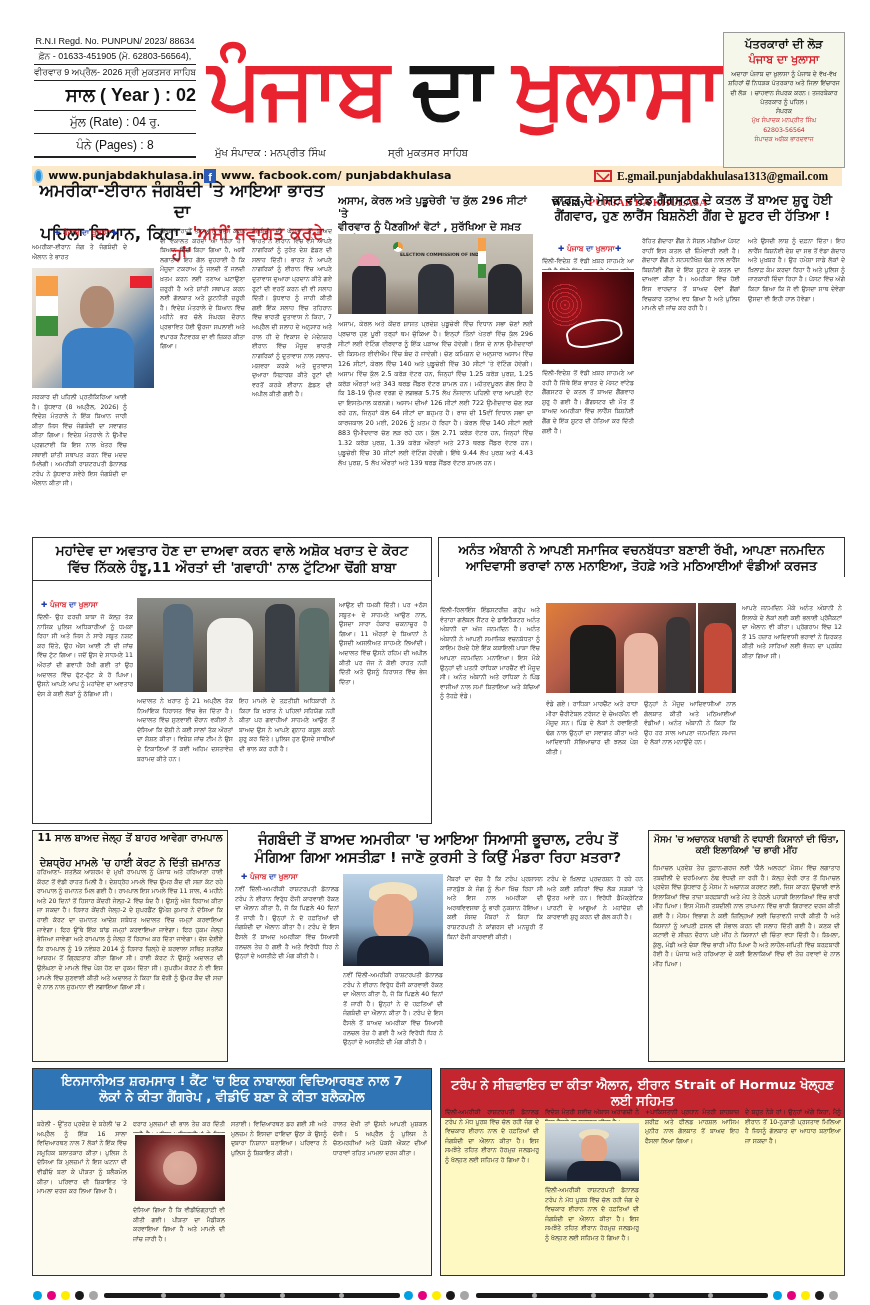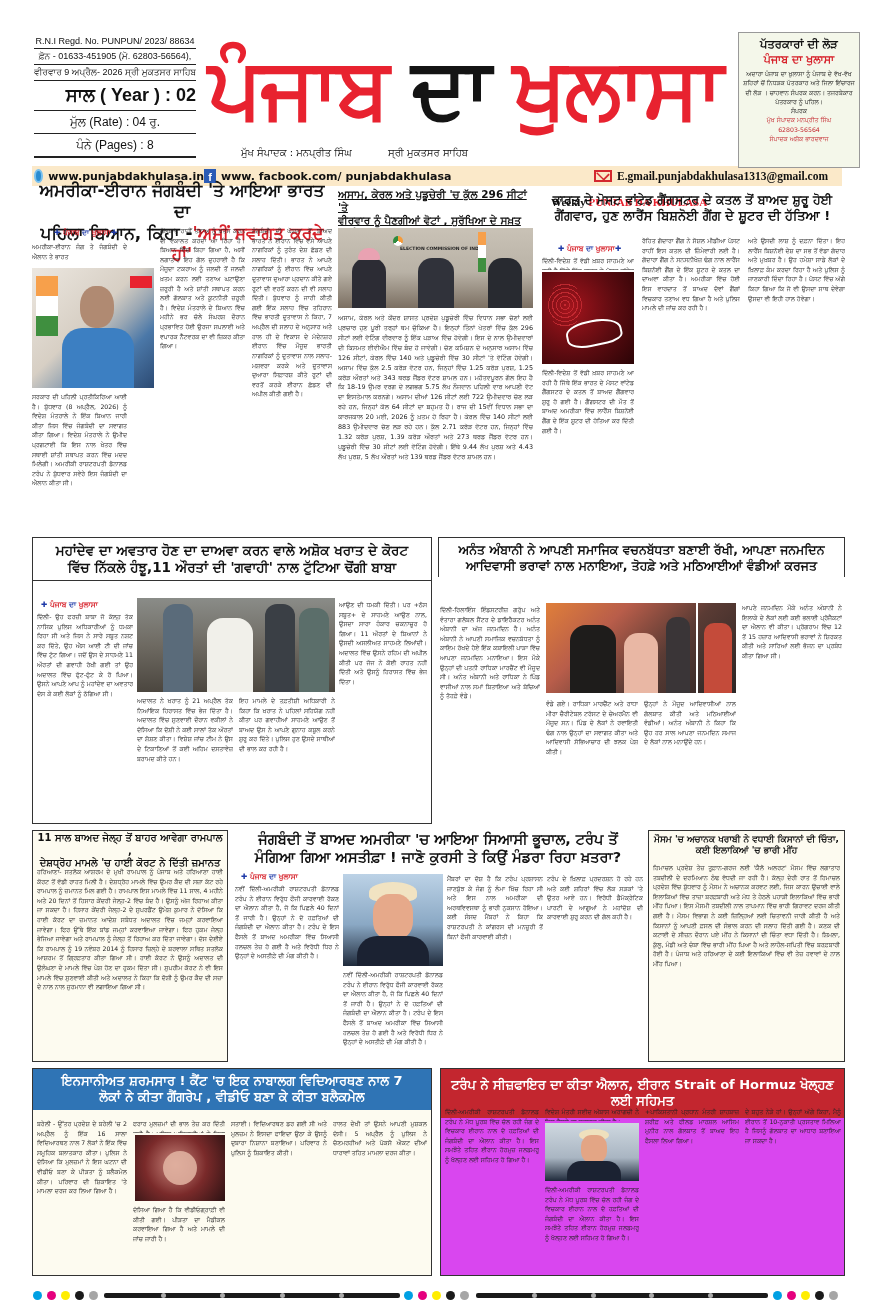--- a/index.html
+++ b/index.html
@@ -11,36 +11,36 @@
   .meta-box { position: absolute; left: 34px; top: 34px; width: 162px; }
   .meta-line { font-family: "Liberation Sans Narrow","Liberation Sans", sans-serif; font-size: 9px; text-align: center; border-bottom: 1px solid #222; padding: 2px 0; white-space: nowrap; overflow: hidden; }
   .meta-line.big { font-size: 18px; font-weight: bold; padding: 4px 0; text-align: right; }
   .meta-line.mid { font-size: 12px; padding: 4px 0; }
   .meta-line:last-child { border-bottom: 2px solid #222; }
 
   .logo { position: absolute; left: 200px; top: 30px; width: 440px; height: 100px; display: flex; align-items: flex-end; gap: 24px; padding-left: 8px; }
   .logo-word { font-family: "DejaVu Sans", sans-serif; font-weight: bold; font-size: 84px; line-height: 1; letter-spacing: -2px; }
   .logo-word.red { color: #e8222f; }
   .logo-word.black { color: #141414; }
-  .sub-editor { position: absolute; left: 215px; top: 147px; font-size: 10px; margin-left: 26px; }
+  .sub-editor { position: absolute; left: 215px; top: 147px; font-size: 10px; }
   .sub-city { position: absolute; left: 388px; top: 147px; font-size: 10px; }
   .sub-weekly { position: absolute; left: 551px; top: 148px; font-family: "Liberation Serif", serif; font-size: 11px; font-weight: bold; color: #111; margin-top: 48px; }
   .sub-weekly .w2 { color: #e8222f; }
 
   .contact-bar { position: absolute; left: 32px; top: 166px; width: 810px; height: 20px; background: #fbe9c9; display: flex; align-items: center; font-size: 11px; font-weight: bold; }
-  .contact-item { display: flex; align-items: center; gap: 5px; }
+  .contact-item { display: flex; gap: 5px; }
   .contact-item.web { width: 172px; padding-left: 2px; }
   .contact-item.fb { width: 390px; }
   .icon-globe { width: 14px; height: 14px; border-radius: 50%; background: #2a8cd1; border: 2px solid #7ac1ee; display: inline-block; }
   .icon-fb { width: 12px; height: 14px; background: #2b5bb5; color: #fff; font-size: 11px; font-weight: bold; display: inline-flex; align-items: flex-end; justify-content: center; font-family: "Liberation Sans", sans-serif; }
   .icon-mail { width: 18px; height: 12px; border: 2px solid #d4282f; position: relative; display: inline-block; }
   .icon-mail::before { content: ""; position: absolute; left: 1px; top: -2px; width: 10px; height: 10px; border-right: 2px solid #d4282f; border-bottom: 2px solid #d4282f; transform: translate(0,-2px) rotate(45deg) scale(.9,.7); }
   .mail-text { font-family: "Liberation Serif", serif; font-size: 11.5px; }
 
-  .ad-box { position: absolute; left: 738px; top: 32px; width: 122px; height: 136px; background: #f4f7ea; border: 1px solid #999; text-align: center; padding: 4px 3px; }
+  .ad-box { position: absolute; left: 723px; top: 32px; width: 122px; height: 136px; background: #f4f7ea; border: 1px solid #999; text-align: center; padding: 4px 3px; }
   .ad-title { font-size: 11.5px; font-weight: bold; }
   .ad-brand { font-size: 11px; font-weight: bold; color: #d7222b; margin: 2px 0 3px; }
   .ad-body { font-size: 6.2px; line-height: 1.5; }
   .ad-red { font-size: 6.2px; color: #c3242b; line-height: 1.5; }
 
   
   .art { position: absolute; overflow: hidden; }
   .headline { font-weight: bold; text-align: center; line-height: 1.25; color: #111; }
   .hl-red { color: #d7222b; }
   .byline { font-size: 7.5px; color: #1e3aa8; font-weight: bold; }
@@ -114,21 +114,21 @@
     <div style="position:absolute;left:4px;top:8px;width:22px;height:60px;background:linear-gradient(180deg,#f7a04b 0 33%,#fff 33% 66%,#3f8f3f 66%);"></div>
     <div style="position:absolute;left:48px;top:18px;width:34px;height:42px;border-radius:45%;background:#b08a72;"></div>
     <div style="position:absolute;left:30px;top:60px;width:72px;height:60px;border-radius:20px 20px 0 0;background:#3c7fc2;"></div>
     <div style="position:absolute;right:2px;top:8px;width:22px;height:12px;background:#e8222f;"></div>
   </div>
   <div class="col-text" style="position:absolute;left:0;top:212px;width:95px;height:128px;">ਸਰਕਾਰ ਦੀ ਪਹਿਲੀ ਪ੍ਰਤੀਕਿਰਿਆ ਆਈ ਹੈ। ਬੁੱਧਵਾਰ (8 ਅਪ੍ਰੈਲ, 2026) ਨੂੰ ਵਿਦੇਸ਼ ਮੰਤਰਾਲੇ ਨੇ ਇੱਕ ਬਿਆਨ ਜਾਰੀ ਕੀਤਾ ਜਿਸ ਵਿੱਚ ਜੰਗਬੰਦੀ ਦਾ ਸਵਾਗਤ ਕੀਤਾ ਗਿਆ। ਵਿਦੇਸ਼ ਮੰਤਰਾਲੇ ਨੇ ਉਮੀਦ ਪ੍ਰਗਟਾਈ ਕਿ ਇਸ ਨਾਲ ਖੇਤਰ ਵਿੱਚ ਸਥਾਈ ਸ਼ਾਂਤੀ ਸਥਾਪਤ ਕਰਨ ਵਿੱਚ ਮਦਦ ਮਿਲੇਗੀ। ਅਮਰੀਕੀ ਰਾਸ਼ਟਰਪਤੀ ਡੋਨਾਲਡ ਟਰੰਪ ਨੇ ਬੁੱਧਵਾਰ ਸਵੇਰੇ ਇਸ ਜੰਗਬੰਦੀ ਦਾ ਐਲਾਨ ਕੀਤਾ ਸੀ।</div>
   <div class="col-text" style="position:absolute;left:128px;top:46px;width:85px;height:294px;">ਗੱਲਬਾਤ ਰਾਹੀਂ ਤਣਾਅ ਨੂੰ ਖ਼ਤਮ ਕਰਨ ਦੀ ਵਕਾਲਤ ਕਰਦਾ ਆ ਰਿਹਾ ਹੈ। ਬਿਆਨ ਵਿੱਚ ਕਿਹਾ ਗਿਆ ਹੈ, ਅਸੀਂ ਲਗਾਤਾਰ ਇਹ ਗੱਲ ਦੁਹਰਾਈ ਹੈ ਕਿ ਮੌਜੂਦਾ ਟਕਰਾਅ ਨੂੰ ਜਲਦੀ ਤੋਂ ਜਲਦੀ ਖ਼ਤਮ ਕਰਨ ਲਈ ਤਣਾਅ ਘਟਾਉਣਾ ਜ਼ਰੂਰੀ ਹੈ ਅਤੇ ਸ਼ਾਂਤੀ ਸਥਾਪਤ ਕਰਨ ਲਈ ਗੱਲਬਾਤ ਅਤੇ ਕੂਟਨੀਤੀ ਜ਼ਰੂਰੀ ਹੈ। ਵਿਦੇਸ਼ ਮੰਤਰਾਲੇ ਦੇ ਬਿਆਨ ਵਿੱਚ ਮਹੀਨੇ ਭਰ ਚੱਲੇ ਸੰਘਰਸ਼ ਦੌਰਾਨ ਪ੍ਰਭਾਵਿਤ ਹੋਈ ਊਰਜਾ ਸਪਲਾਈ ਅਤੇ ਵਪਾਰਕ ਨੈੱਟਵਰਕ ਦਾ ਵੀ ਜ਼ਿਕਰ ਕੀਤਾ ਗਿਆ।</div>
   <div class="col-text" style="position:absolute;left:220px;top:46px;width:80px;height:294px;">ਜੰਗਬੰਦੀ ਦੀ ਘੋਸ਼ਣਾ ਤੋਂ ਬਾਅਦ ਭਾਰਤ ਨੇ ਈਰਾਨ ਵਿੱਚ ਵਸੇ ਆਪਣੇ ਨਾਗਰਿਕਾਂ ਨੂੰ ਤੁਰੰਤ ਦੇਸ਼ ਛੱਡਣ ਦੀ ਸਲਾਹ ਦਿੱਤੀ। ਭਾਰਤ ਨੇ ਆਪਣੇ ਨਾਗਰਿਕਾਂ ਨੂੰ ਈਰਾਨ ਵਿੱਚ ਆਪਣੇ ਦੂਤਾਵਾਸ ਦੁਆਰਾ ਪ੍ਰਦਾਨ ਕੀਤੇ ਗਏ ਰੂਟਾਂ ਦੀ ਵਰਤੋਂ ਕਰਨ ਦੀ ਵੀ ਸਲਾਹ ਦਿੱਤੀ। ਬੁੱਧਵਾਰ ਨੂੰ ਜਾਰੀ ਕੀਤੀ ਗਈ ਇੱਕ ਸਲਾਹ ਵਿੱਚ ਤਹਿਰਾਨ ਵਿੱਚ ਭਾਰਤੀ ਦੂਤਾਵਾਸ ਨੇ ਕਿਹਾ, 7 ਅਪ੍ਰੈਲ ਦੀ ਸਲਾਹ ਦੇ ਅਨੁਸਾਰ ਅਤੇ ਹਾਲ ਹੀ ਦੇ ਵਿਕਾਸ ਦੇ ਮੱਦੇਨਜ਼ਰ ਈਰਾਨ ਵਿੱਚ ਮੌਜੂਦ ਭਾਰਤੀ ਨਾਗਰਿਕਾਂ ਨੂੰ ਦੂਤਾਵਾਸ ਨਾਲ ਸਲਾਹ-ਮਸ਼ਵਰਾ ਕਰਕੇ ਅਤੇ ਦੂਤਾਵਾਸ ਦੁਆਰਾ ਸਿਫ਼ਾਰਸ਼ ਕੀਤੇ ਰੂਟਾਂ ਦੀ ਵਰਤੋਂ ਕਰਕੇ ਈਰਾਨ ਛੱਡਣ ਦੀ ਅਪੀਲ ਕੀਤੀ ਗਈ ਹੈ।</div>
 </div>
 
-<div class="art" style="left:338px;top:188px;width:195px;height:340px;text-decoration:underline;">
+<div class="art" style="left:338px;top:194px;width:195px;height:340px;">
   <div class="headline" style="font-size:10.5px;text-align:left;">
     <div>ਅਸਾਮ, ਕੇਰਲ ਅਤੇ ਪੁਡੂਚੇਰੀ 'ਚ ਕੁੱਲ 296 ਸੀਟਾਂ 'ਤੇ</div>
     <div>ਵੀਰਵਾਰ ਨੂੰ ਪੈਣਗੀਆਂ ਵੋਟਾਂ , ਸੁਰੱਖਿਆ ਦੇ ਸਖ਼ਤ ਪ੍ਰਬੰਧ</div>
   </div>
   <div class="photo" style="left:0;top:40px;width:195px;height:80px;background:linear-gradient(180deg,#c9c2b6 0%,#b9b2a6 55%,#7b6f62 100%);">
     <div style="position:absolute;left:62px;top:18px;font-size:4.5px;font-weight:bold;color:#222;">ELECTION COMMISSION OF INDIA</div>
     <div style="position:absolute;left:55px;top:8px;width:10px;height:10px;border-radius:50%;background:conic-gradient(#f59b3a 0 33%,#fff 0 66%,#2e8b3e 0);"></div>
     <div style="position:absolute;left:14px;top:30px;width:34px;height:50px;border-radius:14px 14px 0 0;background:#2c2c34;"></div>
     <div style="position:absolute;left:20px;top:20px;width:22px;height:12px;border-radius:10px 10px 2px 2px;background:#e9a2b2;"></div>
     <div style="position:absolute;left:80px;top:30px;width:36px;height:50px;border-radius:14px 14px 0 0;background:#30323a;"></div>
@@ -231,21 +231,21 @@
   <div class="col-text" style="position:absolute;left:4px;top:50px;width:90px;height:154px;">ਬਰੇਲੀ - ਉੱਤਰ ਪ੍ਰਦੇਸ਼ ਦੇ ਬਰੇਲੀ 'ਚ 2 ਅਪ੍ਰੈਲ ਨੂੰ ਇੱਕ 16 ਸਾਲਾ ਵਿਦਿਆਰਥਣ ਨਾਲ 7 ਲੋਕਾਂ ਨੇ ਇੱਕ ਵਿੱਚ ਸਮੂਹਿਕ ਬਲਾਤਕਾਰ ਕੀਤਾ। ਪੁਲਿਸ ਨੇ ਦੱਸਿਆ ਕਿ ਮੁਲਜ਼ਮਾਂ ਨੇ ਇਸ ਘਟਨਾ ਦੀ ਵੀਡੀਓ ਬਣਾ ਕੇ ਪੀੜਤਾ ਨੂੰ ਬਲੈਕਮੇਲ ਕੀਤਾ। ਪਰਿਵਾਰ ਦੀ ਸ਼ਿਕਾਇਤ 'ਤੇ ਮਾਮਲਾ ਦਰਜ ਕਰ ਲਿਆ ਗਿਆ ਹੈ।</div>
   <div class="col-text" style="position:absolute;left:100px;top:50px;width:92px;height:14px;">ਫਰਾਰ ਮੁਲਜ਼ਮਾਂ ਦੀ ਭਾਲ ਤੇਜ਼ ਕਰ ਦਿੱਤੀ ਗਈ ਹੈ। ਪੁਲਿਸ ਅਧਿਕਾਰੀਆਂ ਨੇ ਕਿਹਾ ਕਿ ਦੋਸ਼ੀਆਂ ਨੂੰ ਜਲਦੀ ਗ੍ਰਿਫ਼ਤਾਰ ਕਰ ਲਿਆ ਜਾਵੇਗਾ।</div>
   <div class="photo" style="left:102px;top:66px;width:90px;height:66px;background:radial-gradient(circle at 45% 45%,#c9867c 0%,#7a2a2a 50%,#2b1213 100%);">
     <div style="position:absolute;left:28px;top:16px;width:34px;height:34px;border-radius:50%;background:#e3b5a3;opacity:.85;"></div>
   </div>
   <div class="col-text" style="position:absolute;left:100px;top:136px;width:92px;height:68px;">ਦੱਸਿਆ ਗਿਆ ਹੈ ਕਿ ਵੀਡੀਓਗ੍ਰਾਫ਼ੀ ਵੀ ਕੀਤੀ ਗਈ। ਪੀੜਤਾ ਦਾ ਮੈਡੀਕਲ ਕਰਵਾਇਆ ਗਿਆ ਹੈ ਅਤੇ ਮਾਮਲੇ ਦੀ ਜਾਂਚ ਜਾਰੀ ਹੈ।</div>
   <div class="col-text" style="position:absolute;left:198px;top:50px;width:96px;height:154px;">ਸਤਾਈ। ਵਿਦਿਆਰਥਣ ਡਰ ਗਈ ਸੀ ਅਤੇ ਮੁਲਜ਼ਮ ਨੇ ਇਸਦਾ ਫਾਇਦਾ ਉਠਾ ਕੇ ਉਸਨੂੰ ਦੁਬਾਰਾ ਨਿਸ਼ਾਨਾ ਬਣਾਇਆ। ਪਰਿਵਾਰ ਨੇ ਪੁਲਿਸ ਨੂੰ ਸ਼ਿਕਾਇਤ ਕੀਤੀ।</div>
   <div class="col-text" style="position:absolute;left:300px;top:50px;width:94px;height:154px;">ਹਾਲਤ ਦੇਖੀ ਤਾਂ ਉਸਨੇ ਆਪਣੀ ਮੁਸ਼ਕਲ ਦੱਸੀ। 5 ਅਪ੍ਰੈਲ ਨੂੰ ਪੁਲਿਸ ਨੇ ਚੋਣਮਰਹੀਆਂ ਅਤੇ ਪੋਕਸੋ ਐਕਟ ਦੀਆਂ ਧਾਰਾਵਾਂ ਤਹਿਤ ਮਾਮਲਾ ਦਰਜ ਕੀਤਾ।</div>
 </div>
 
-<div class="art boxed" style="left:440px;top:1068px;width:405px;height:208px;background:#d946ef;">
+<div class="art boxed" style="left:440px;top:1068px;width:405px;height:208px;background:#fef9c3;">
   <div class="headline" style="font-size:13px;background:#c3262f;color:#fff;padding:8px 2px;">ਟਰੰਪ ਨੇ ਸੀਜ਼ਫਾਇਰ ਦਾ ਕੀਤਾ ਐਲਾਨ, ਈਰਾਨ Strait of Hormuz ਖੋਲ੍ਹਣ ਲਈ ਸਹਿਮਤ</div>
   <div class="col-text" style="position:absolute;left:4px;top:38px;width:94px;height:166px;">ਦਿੱਲੀ-ਅਮਰੀਕੀ ਰਾਸ਼ਟਰਪਤੀ ਡੋਨਾਲਡ ਟਰੰਪ ਨੇ ਮੱਧ ਪੂਰਬ ਵਿੱਚ ਚੱਲ ਰਹੀ ਜੰਗ ਦੇ ਵਿਚਕਾਰ ਈਰਾਨ ਨਾਲ ਦੋ ਹਫ਼ਤਿਆਂ ਦੀ ਜੰਗਬੰਦੀ ਦਾ ਐਲਾਨ ਕੀਤਾ ਹੈ। ਇਸ ਸਮਝੌਤੇ ਤਹਿਤ ਈਰਾਨ ਹੋਰਮੁਜ਼ ਜਲਡਮਰੂ ਨੂੰ ਖੋਲ੍ਹਣ ਲਈ ਸਹਿਮਤ ਹੋ ਗਿਆ ਹੈ।</div>
   <div class="col-text" style="position:absolute;left:104px;top:38px;width:94px;height:14px;">ਵਿਦੇਸ਼ ਮੰਤਰੀ ਸਈਦ ਅੱਬਾਸ ਅਰਾਗਚੀ ਨੇ ਇਸ ਫੈਸਲੇ ਦਾ ਸਵਾਗਤ ਕੀਤਾ ਹੈ।</div>
   <div class="photo" style="left:104px;top:54px;width:94px;height:58px;background:linear-gradient(180deg,#cfd8e0 0%,#a9b5c2 60%,#1f2a3b 100%);">
     <div style="position:absolute;left:34px;top:6px;width:30px;height:12px;border-radius:50%;background:#efe0bd;"></div>
     <div style="position:absolute;left:36px;top:12px;width:26px;height:28px;border-radius:40%;background:#e3a585;"></div>
     <div style="position:absolute;left:22px;top:38px;width:54px;height:20px;border-radius:14px 14px 0 0;background:#1b2232;"></div>
   </div>
   <div class="col-text" style="position:absolute;left:104px;top:116px;width:94px;height:88px;">ਦਿੱਲੀ-ਅਮਰੀਕੀ ਰਾਸ਼ਟਰਪਤੀ ਡੋਨਾਲਡ ਟਰੰਪ ਨੇ ਮੱਧ ਪੂਰਬ ਵਿੱਚ ਚੱਲ ਰਹੀ ਜੰਗ ਦੇ ਵਿਚਕਾਰ ਈਰਾਨ ਨਾਲ ਦੋ ਹਫ਼ਤਿਆਂ ਦੀ ਜੰਗਬੰਦੀ ਦਾ ਐਲਾਨ ਕੀਤਾ ਹੈ। ਇਸ ਸਮਝੌਤੇ ਤਹਿਤ ਈਰਾਨ ਹੋਰਮੁਜ਼ ਜਲਡਮਰੂ ਨੂੰ ਖੋਲ੍ਹਣ ਲਈ ਸਹਿਮਤ ਹੋ ਗਿਆ ਹੈ।</div>
   <div class="col-text" style="position:absolute;left:204px;top:38px;width:94px;height:166px;">+ਪਾਕਿਸਤਾਨੀ ਪ੍ਰਧਾਨ ਮੰਤਰੀ ਸ਼ਾਹਬਾਜ਼ ਸ਼ਰੀਫ਼ ਅਤੇ ਫੀਲਡ ਮਾਰਸ਼ਲ ਆਸਿਮ ਮੁਨੀਰ ਨਾਲ ਗੱਲਬਾਤ ਤੋਂ ਬਾਅਦ ਇਹ ਫੈਸਲਾ ਲਿਆ ਗਿਆ।</div>

